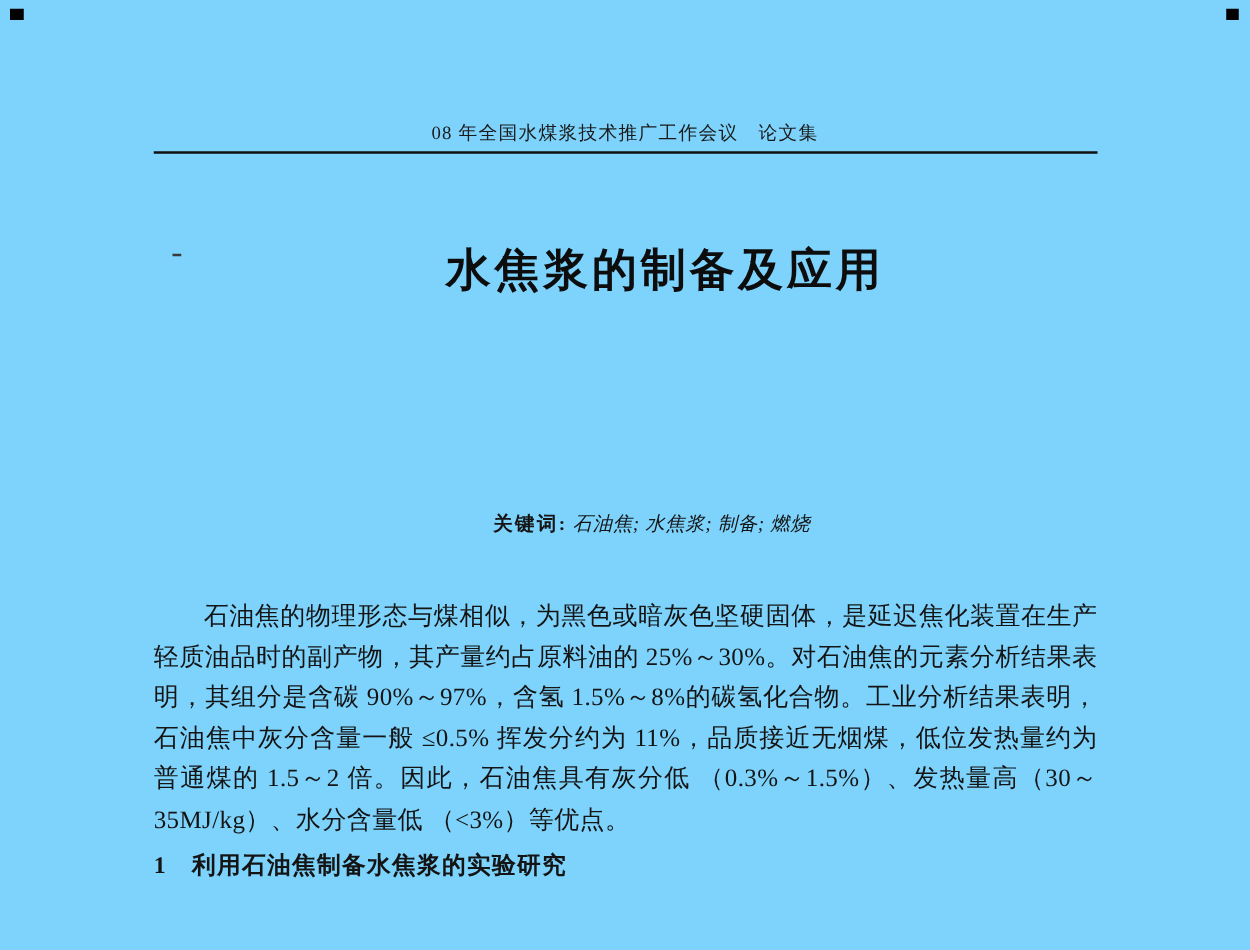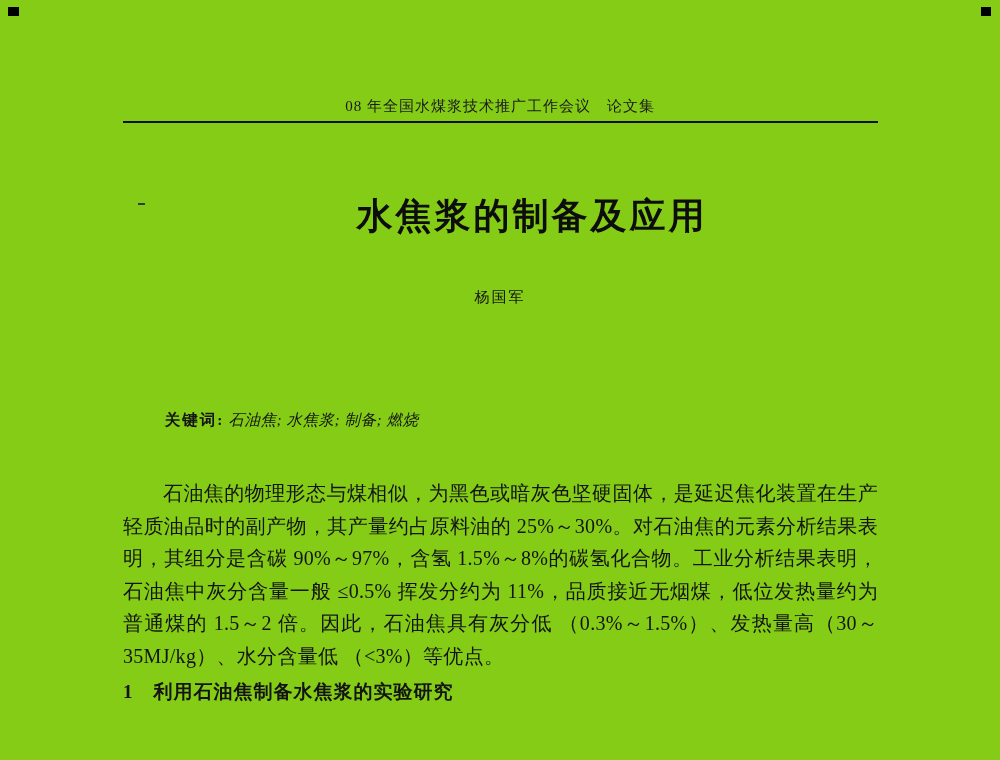--- a/index.html
+++ b/index.html
@@ -4,21 +4,21 @@
 <style>
   html, body {
     margin: 0;
     padding: 0;
     background: #e8e8e8;
   }
   .page {
     position: relative;
     width: 1000px;
     height: 760px;
-    background: #84cc16;
+    background: #7dd3fc;
     overflow: hidden;
     font-family: "Liberation Serif", "DejaVu Serif", serif;
     color: #141414;
   }
   
   .artifact {
     position: absolute;
     background: #000;
   }
   .artifact.tl { left: 8px;  top: 7px;  width: 11px; height: 9px; }
@@ -86,20 +86,21 @@
     font-size: 15.5px;
     line-height: 31px;
     text-align: justify;
     text-indent: 2.7em;
   }
   .keywords {
     margin: 6px 0 0 0;
     font-size: 15.5px;
     line-height: 31px;
     text-indent: 2.7em;
+    text-align: center;
   }
   .label {
     font-weight: bold;
     font-style: normal;
     letter-spacing: 2px;
   }
   .kai {
     font-style: italic;
     letter-spacing: 0.5px;
   }
@@ -127,21 +128,20 @@
   <div class="artifact tl"></div>
   <div class="artifact tr"></div>
   <div class="artifact dash"></div>
 
   <div class="header">08 年全国水煤浆技术推广工作会议　论文集</div>
 
   <div class="rule"></div>
 
   <h1 class="title">水焦浆的制备及应用</h1>
 
-  <div class="author">杨国军</div>
 
 
   <div class="flow">
 
 
     <p class="keywords"><span class="label">关键词:</span> <span class="kai">石油焦; 水焦浆; 制备; 燃烧</span></p>
 
     <p class="body-para">石油焦的物理形态与煤相似，为黑色或暗灰色坚硬固体，是延迟焦化装置在生产轻质油品时的副产物，其产量约占原料油的 25%～30%。对石油焦的元素分析结果表明，其组分是含碳 90%～97%，含氢 1.5%～8%的碳氢化合物。工业分析结果表明，石油焦中灰分含量一般 ≤0.5% 挥发分约为 11%，品质接近无烟煤，低位发热量约为普通煤的 1.5～2 倍。因此，石油焦具有灰分低 （0.3%～1.5%）、发热量高（30～35MJ/kg）、水分含量低 （&lt;3%）等优点。</p>
 
     <h2 class="section">1　利用石油焦制备水焦浆的实验研究</h2>

